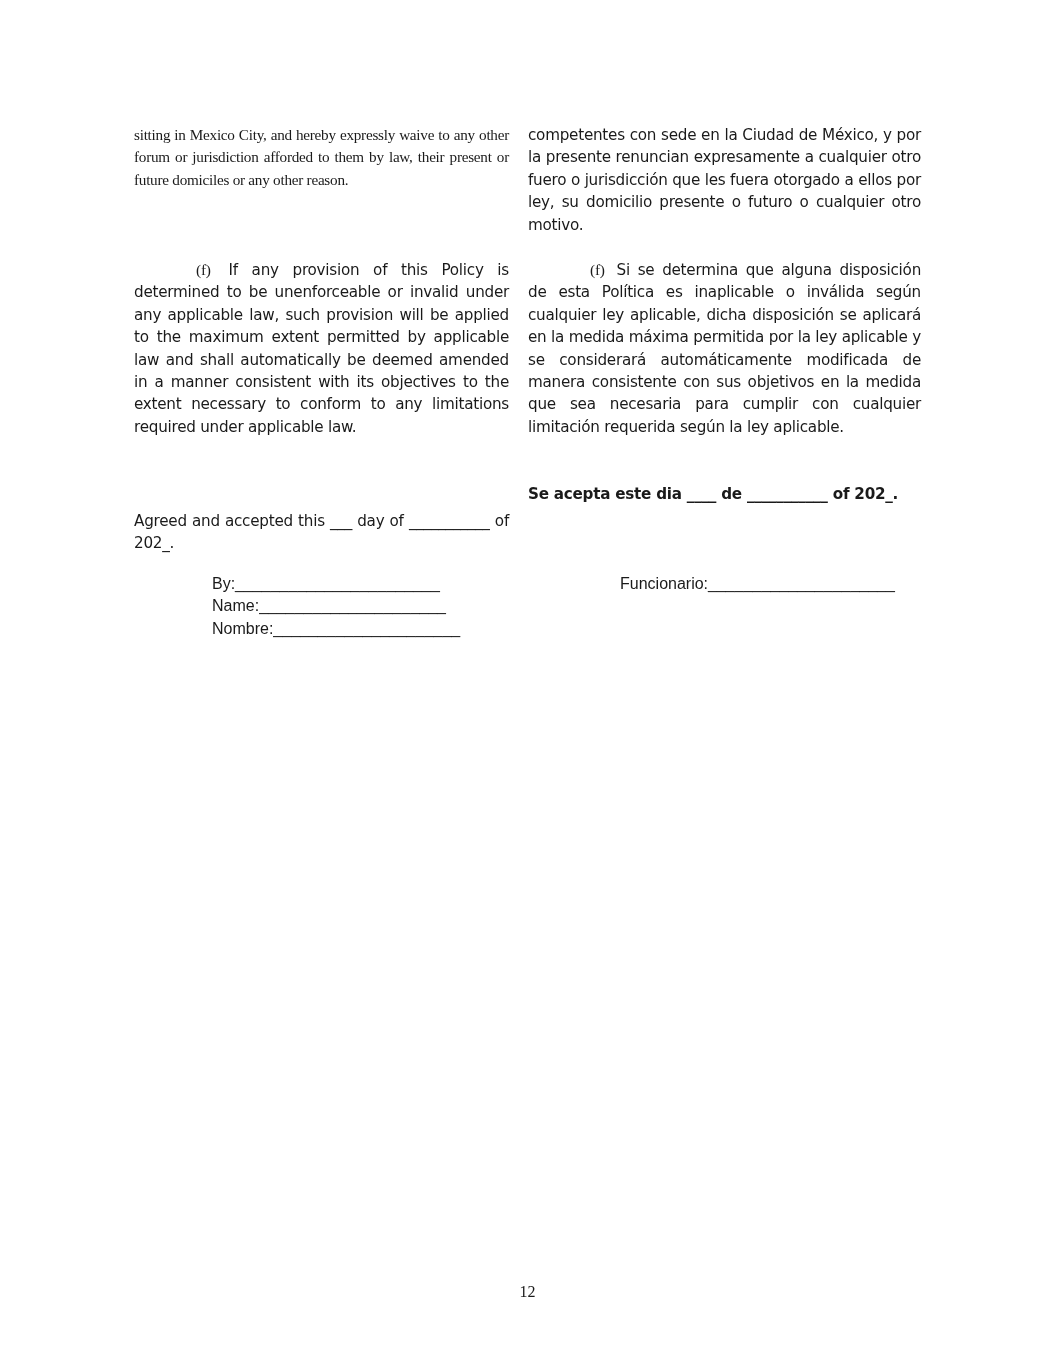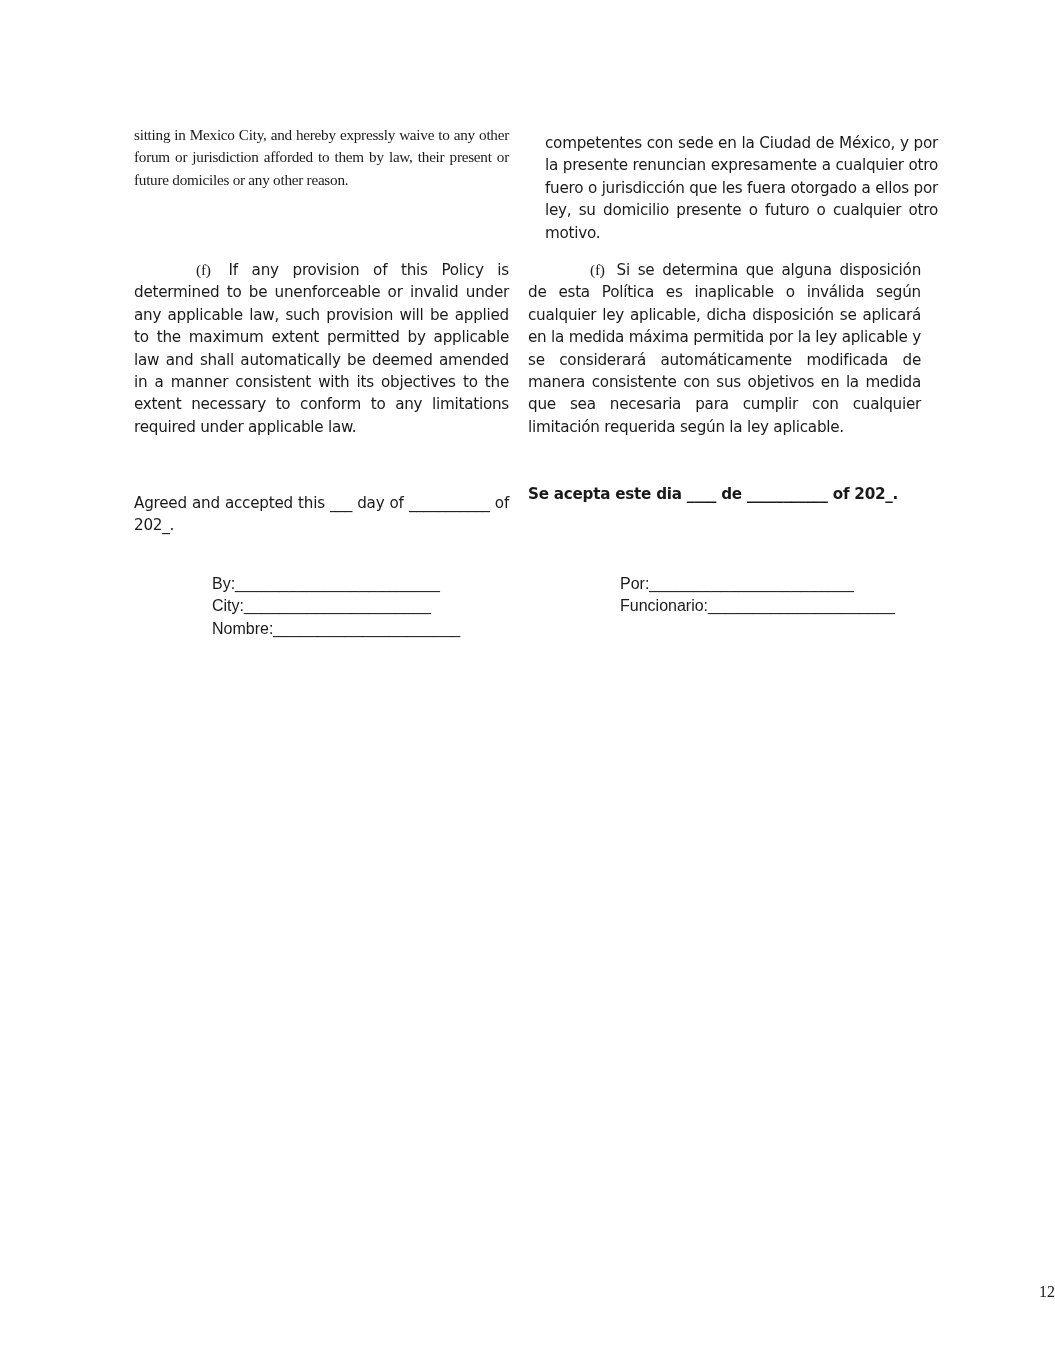--- a/index.html
+++ b/index.html
@@ -6,46 +6,45 @@
   body { width:1055px; height:1365px; position:relative; overflow:hidden; color:#1a1a1a;
          font-family:"DejaVu Sans", sans-serif; }
   .col { position:absolute; font-size:15.2px; line-height:22.4px; text-align:justify; letter-spacing:-0.25px; }
   .left { left:134px; width:375px; }
   .right { left:528px; width:393px; }
   .para { position:absolute; }
   .ind { display:inline-block; width:62px; }
   .fmark { font-family:"Liberation Serif", serif; font-size:15.5px; margin-right:4px; }
   .sig { position:absolute; font-family:"Liberation Sans", sans-serif; font-size:16px; line-height:22.4px; }
   .sig div { white-space:nowrap; }
-  .pagenum { position:absolute; left:0; width:1055px; top:1283px; text-align:right;
+  .pagenum { position:absolute; left:0; width:1055px; top:1283px; text-align:center;
              font-family:"Liberation Serif", serif; font-size:16px; }
   .agree-left { text-align:justify; text-align-last:auto; }
 </style>
 </head>
 <body>
 
 <div>
 
   <div class="col left">
     <div class="para" style="top:124px; width:375px;font-family:Liberation Serif, serif;">sitting in Mexico City, and hereby expressly waive to any other forum or jurisdiction afforded to them by law, their present or future domiciles or any other reason.</div>
     <div class="para" style="top:259px; width:375px;"><span class="ind"></span><span class="fmark">(f)</span> <span>If any provision of this Policy is determined to be unenforceable or invalid under any applicable law, such provision will be applied to the maximum extent permitted by applicable law and shall automatically be deemed amended in a manner consistent with its objectives to the extent necessary to conform to any limitations required under applicable law.</span></div>
-    <div class="para agree-left" style="top:492px; width:375px;">Agreed and accepted this ___ day of ___________ of 202_.</div>
+    <div class="para agree-left" style="top:510px; width:375px;">Agreed and accepted this ___ day of ___________ of 202_.</div>
   </div>
 
   <div class="col right">
-    <div class="para" style="top:132px; width:393px;margin-left:17px;">competentes con sede en la Ciudad de México, y por la presente renuncian expresamente a cualquier otro fuero o jurisdicción que les fuera otorgado a ellos por ley, su domicilio presente o futuro o cualquier otro motivo.</div>
+    <div class="para" style="top:124px; width:393px;">competentes con sede en la Ciudad de México, y por la presente renuncian expresamente a cualquier otro fuero o jurisdicción que les fuera otorgado a ellos por ley, su domicilio presente o futuro o cualquier otro motivo.</div>
     <div class="para" style="top:259px; width:393px;"><span class="ind"></span><span class="fmark">(f)</span> <span>Si se determina que alguna disposición de esta Política es inaplicable o inválida según cualquier ley aplicable, dicha disposición se aplicará en la medida máxima permitida por la ley aplicable y se considerará automáticamente modificada de manera consistente con sus objetivos en la medida que sea necesaria para cumplir con cualquier limitación requerida según la ley aplicable.</span></div>
     <div class="para" style="top:483px; width:393px; text-align:left;font-weight:bold;">Se acepta este dia ____ de ___________ of 202_.</div>
   </div>
 
   <div class="sig" style="left:212px; top:573px;">
     <div>By:_______________________</div>
-    <div>City:_____________________</div>
+    <div>Name:_____________________</div>
     <div>Nombre:_____________________</div>
   </div>
 
   <div class="sig" style="left:620px; top:573px;">
-    <div>Por:_______________________</div>
     <div>Funcionario:_____________________</div>
   </div>
 
   <div class="pagenum">12</div>
 </div>
 
 </body></html>

